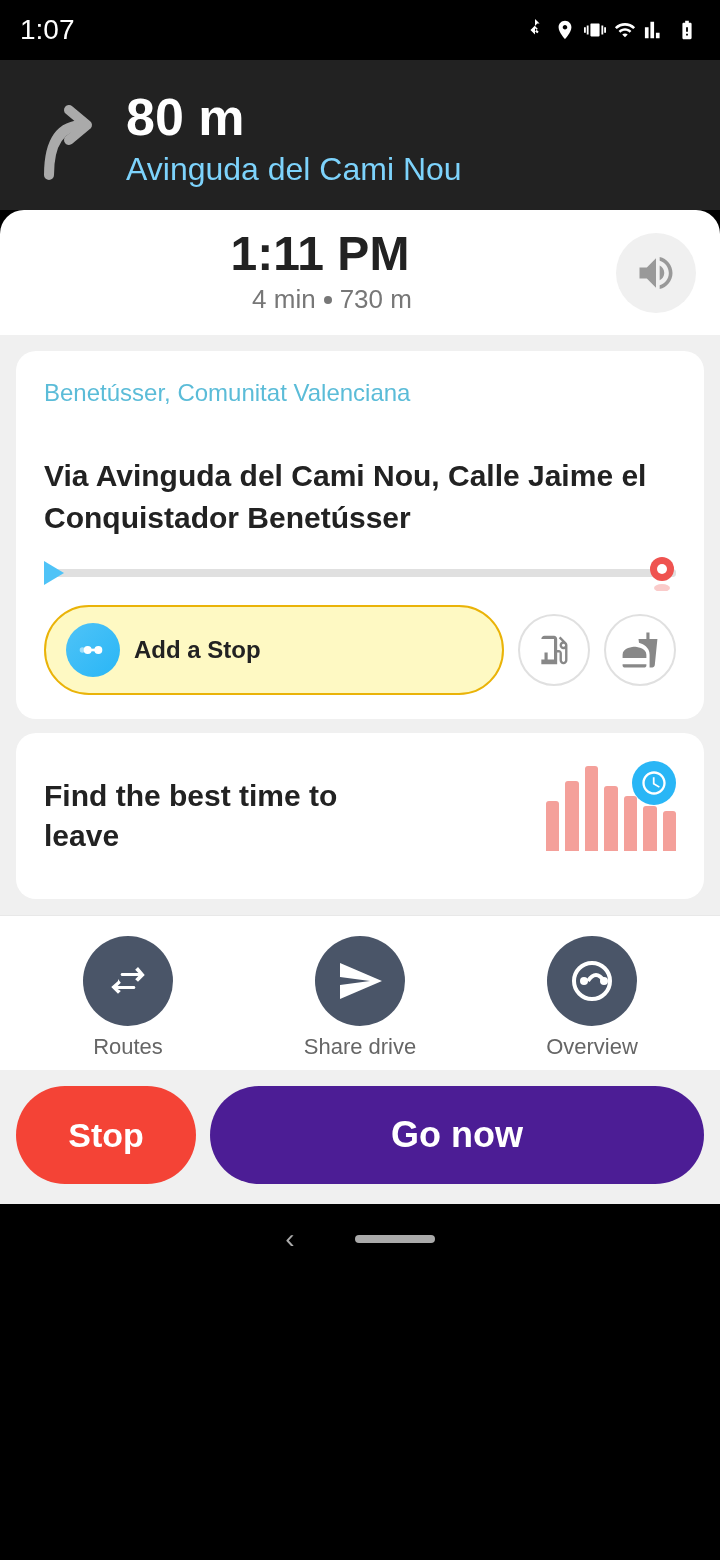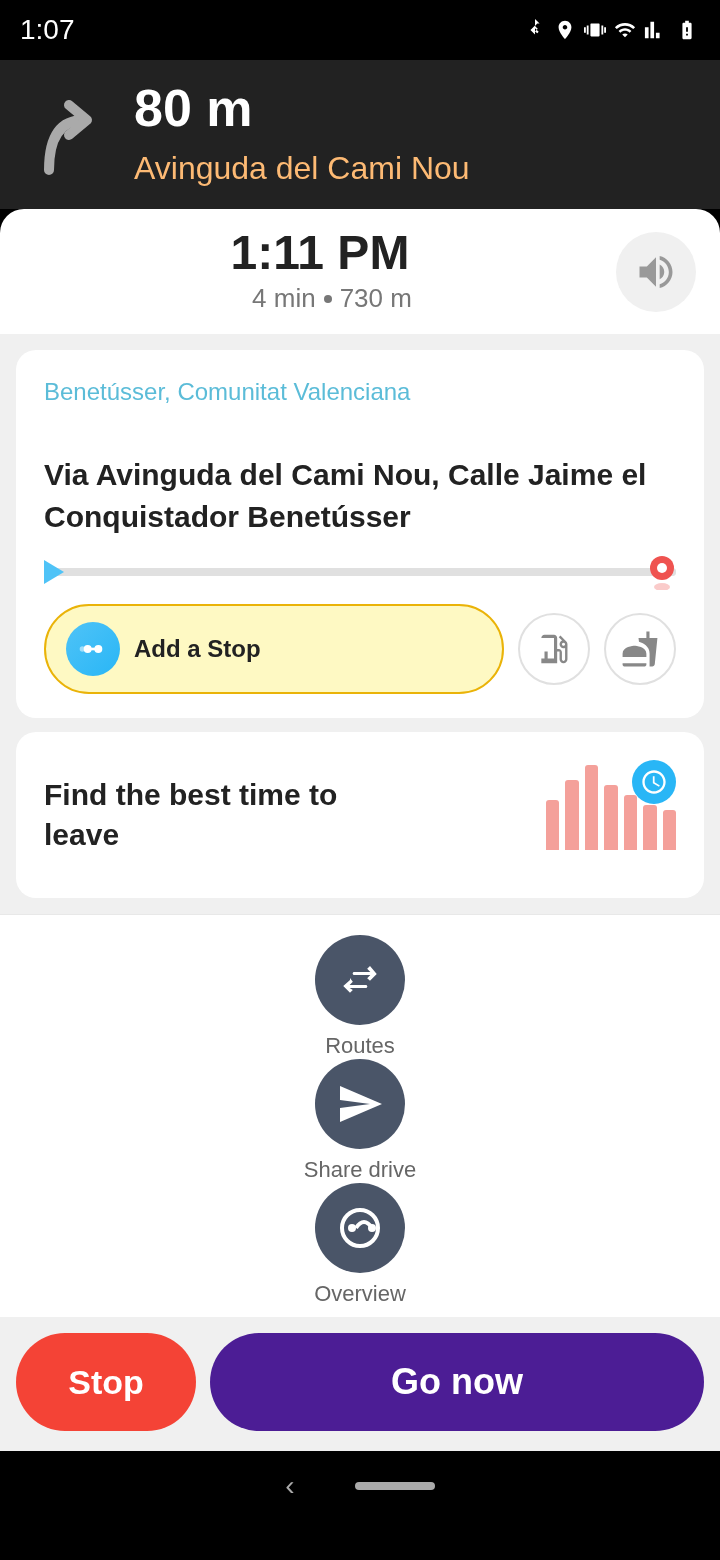--- a/index.html
+++ b/index.html
@@ -32,24 +32,24 @@
     }
     .status-icons {
       display: flex;
       align-items: center;
       gap: 8px;
     }
 
     
     .nav-header {
       background: #222;
-      padding: 22px 24px 22px;
-      display: flex;
-      align-items: center;
-      gap: 20px;
+      padding: 31px 24px 22px;
+      display: flex;
+      align-items: center;
+      gap: 12px;
     }
     .turn-arrow {
       width: 90px;
       height: 90px;
       display: flex;
       align-items: center;
       justify-content: center;
     }
     .turn-arrow svg {
       width: 80px;
@@ -58,24 +58,24 @@
     .nav-info {
       flex: 1;
     }
     .nav-distance {
       color: #fff;
       font-size: 52px;
       font-weight: 700;
       line-height: 1;
     }
     .nav-street {
-      color: #fdba74;
+      color: #7dd3fc;
       font-size: 32px;
       font-weight: 500;
-      margin-top: 16px;
+      margin-top: 8px;
     }
 
     
     .eta-bar {
       background: #fff;
       padding: 20px 24px;
       display: flex;
       align-items: center;
       justify-content: space-between;
       border-radius: 24px 24px 0 0;
@@ -287,21 +287,20 @@
       height: 28px;
     }
 
     
     .bottom-toolbar {
       background: #fff;
       padding: 20px 12px 10px;
       display: flex;
       justify-content: center;
       border-top: 1px solid #e8e8e8;
-      flex-direction: column;
     }
     .toolbar-item {
       display: flex;
       flex-direction: column;
       align-items: center;
       gap: 8px;
       cursor: pointer;
       flex: 1;
     }
     .toolbar-circle {

